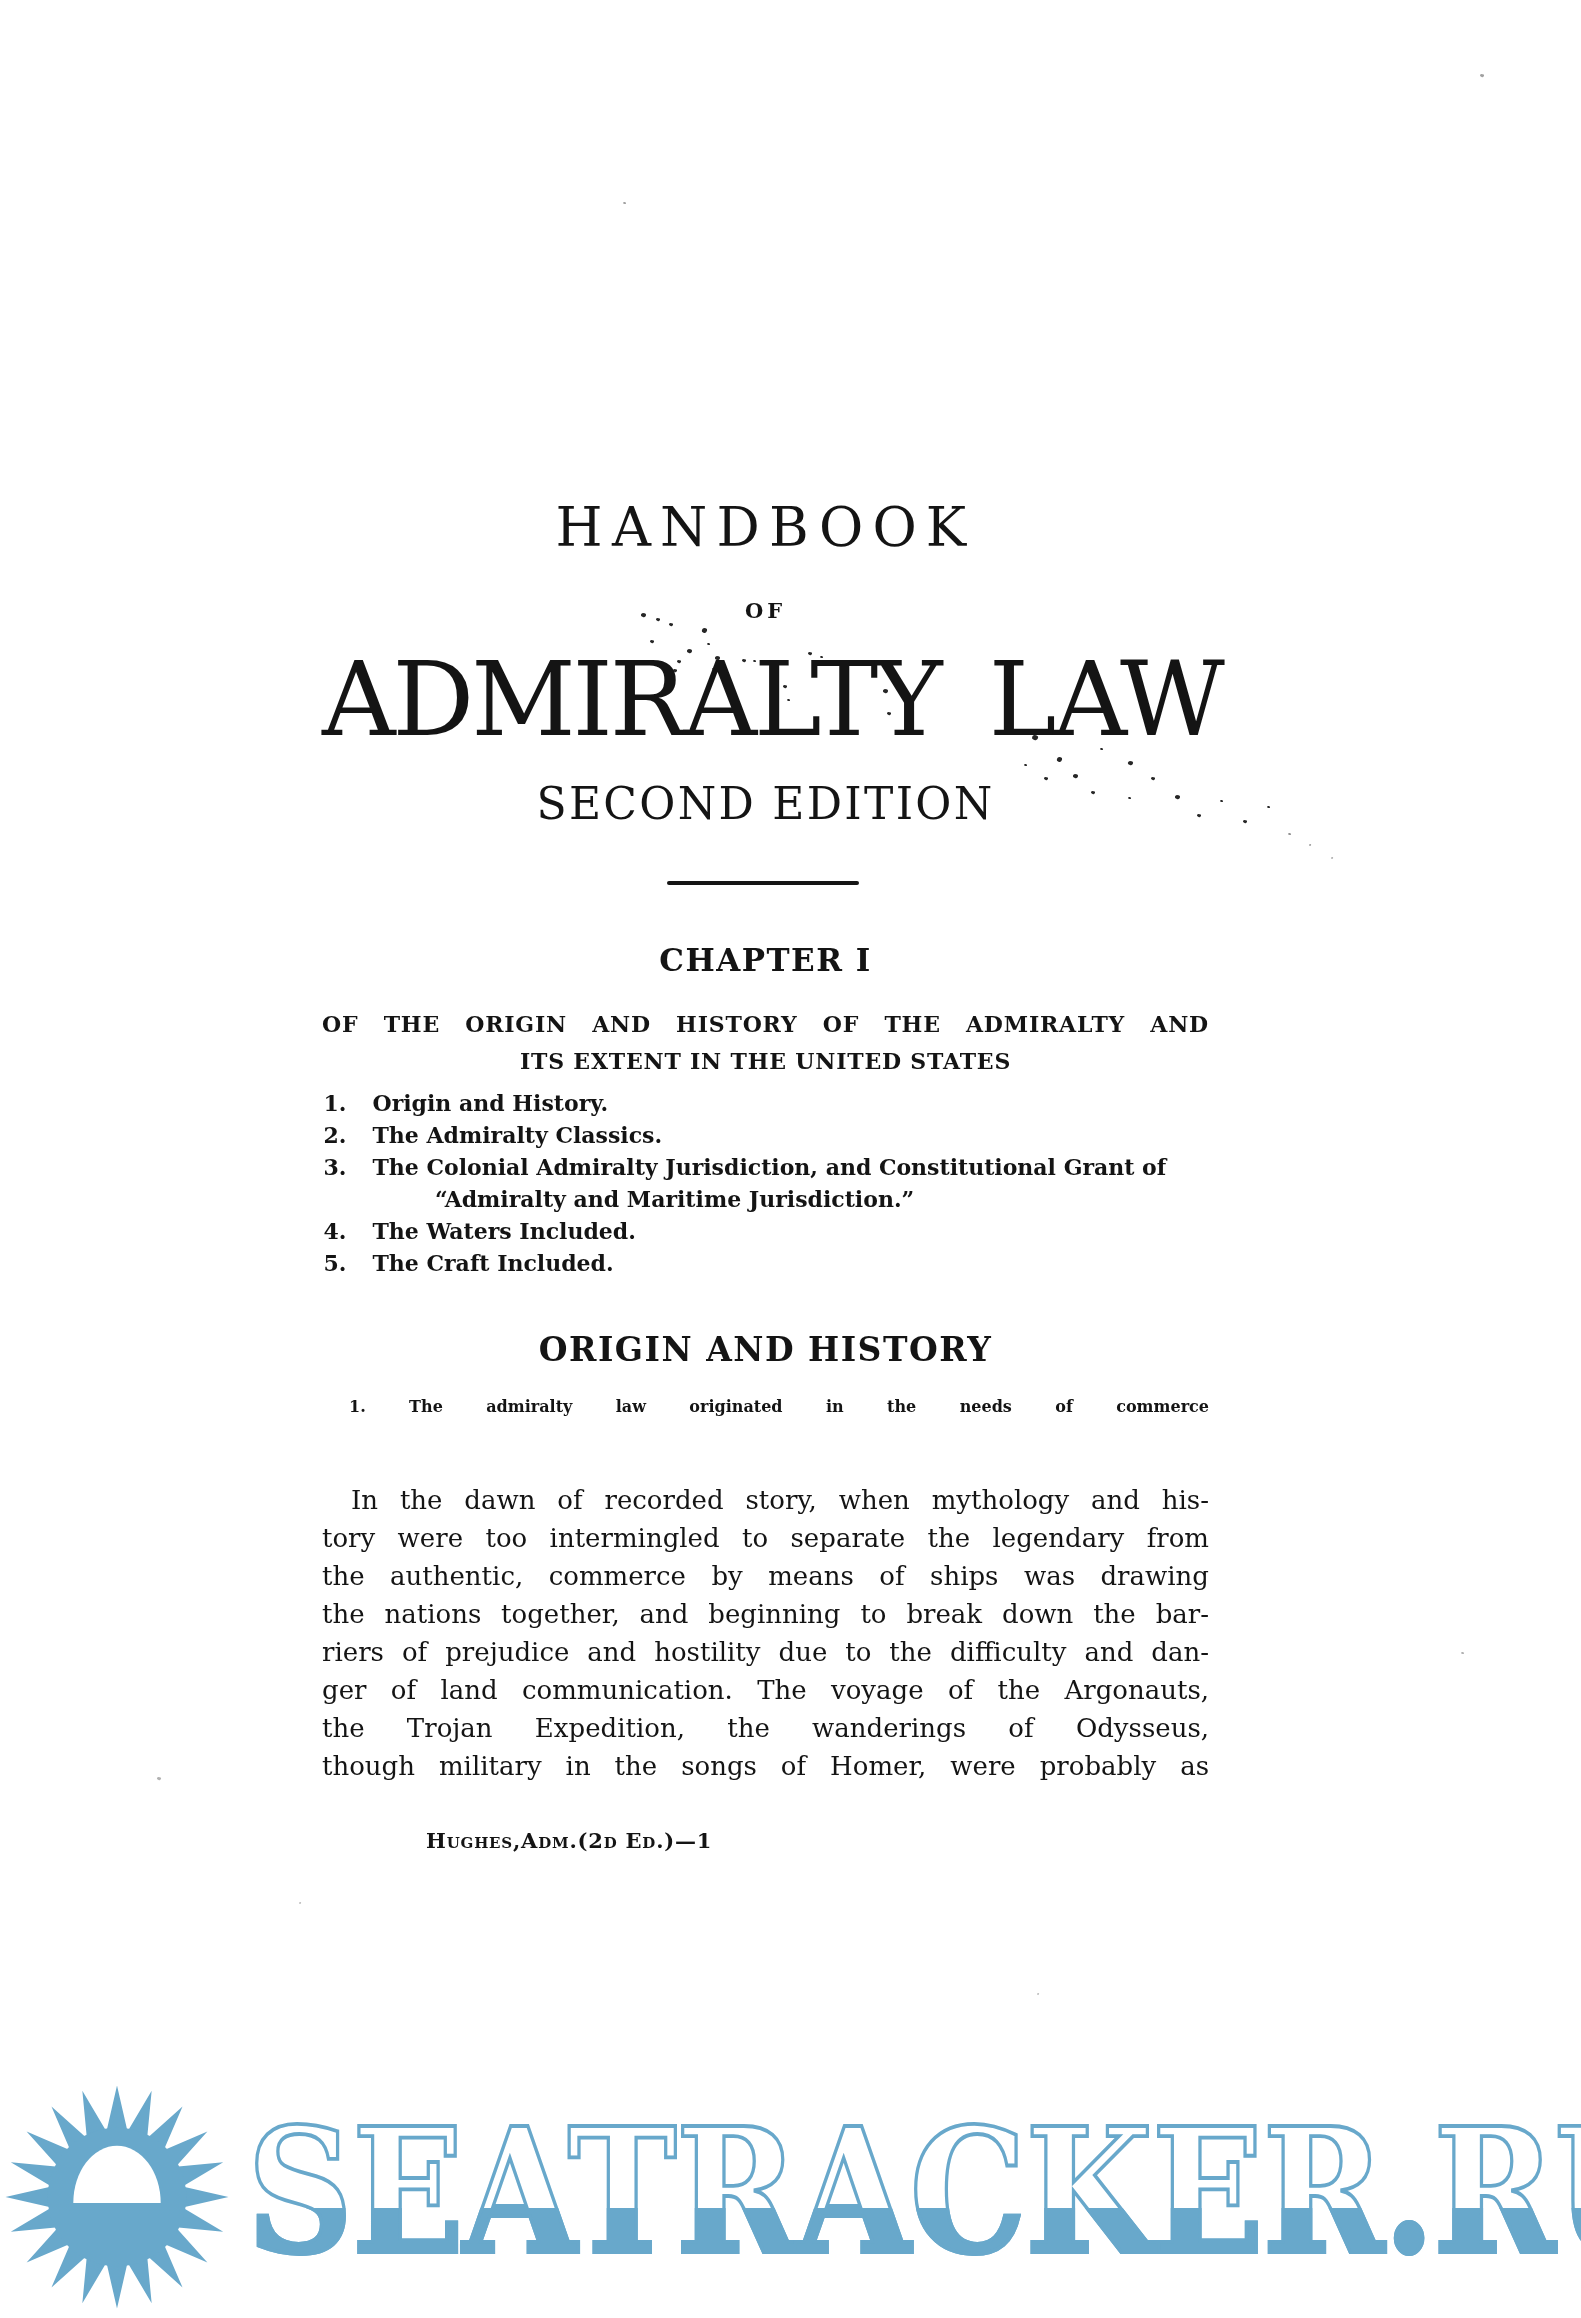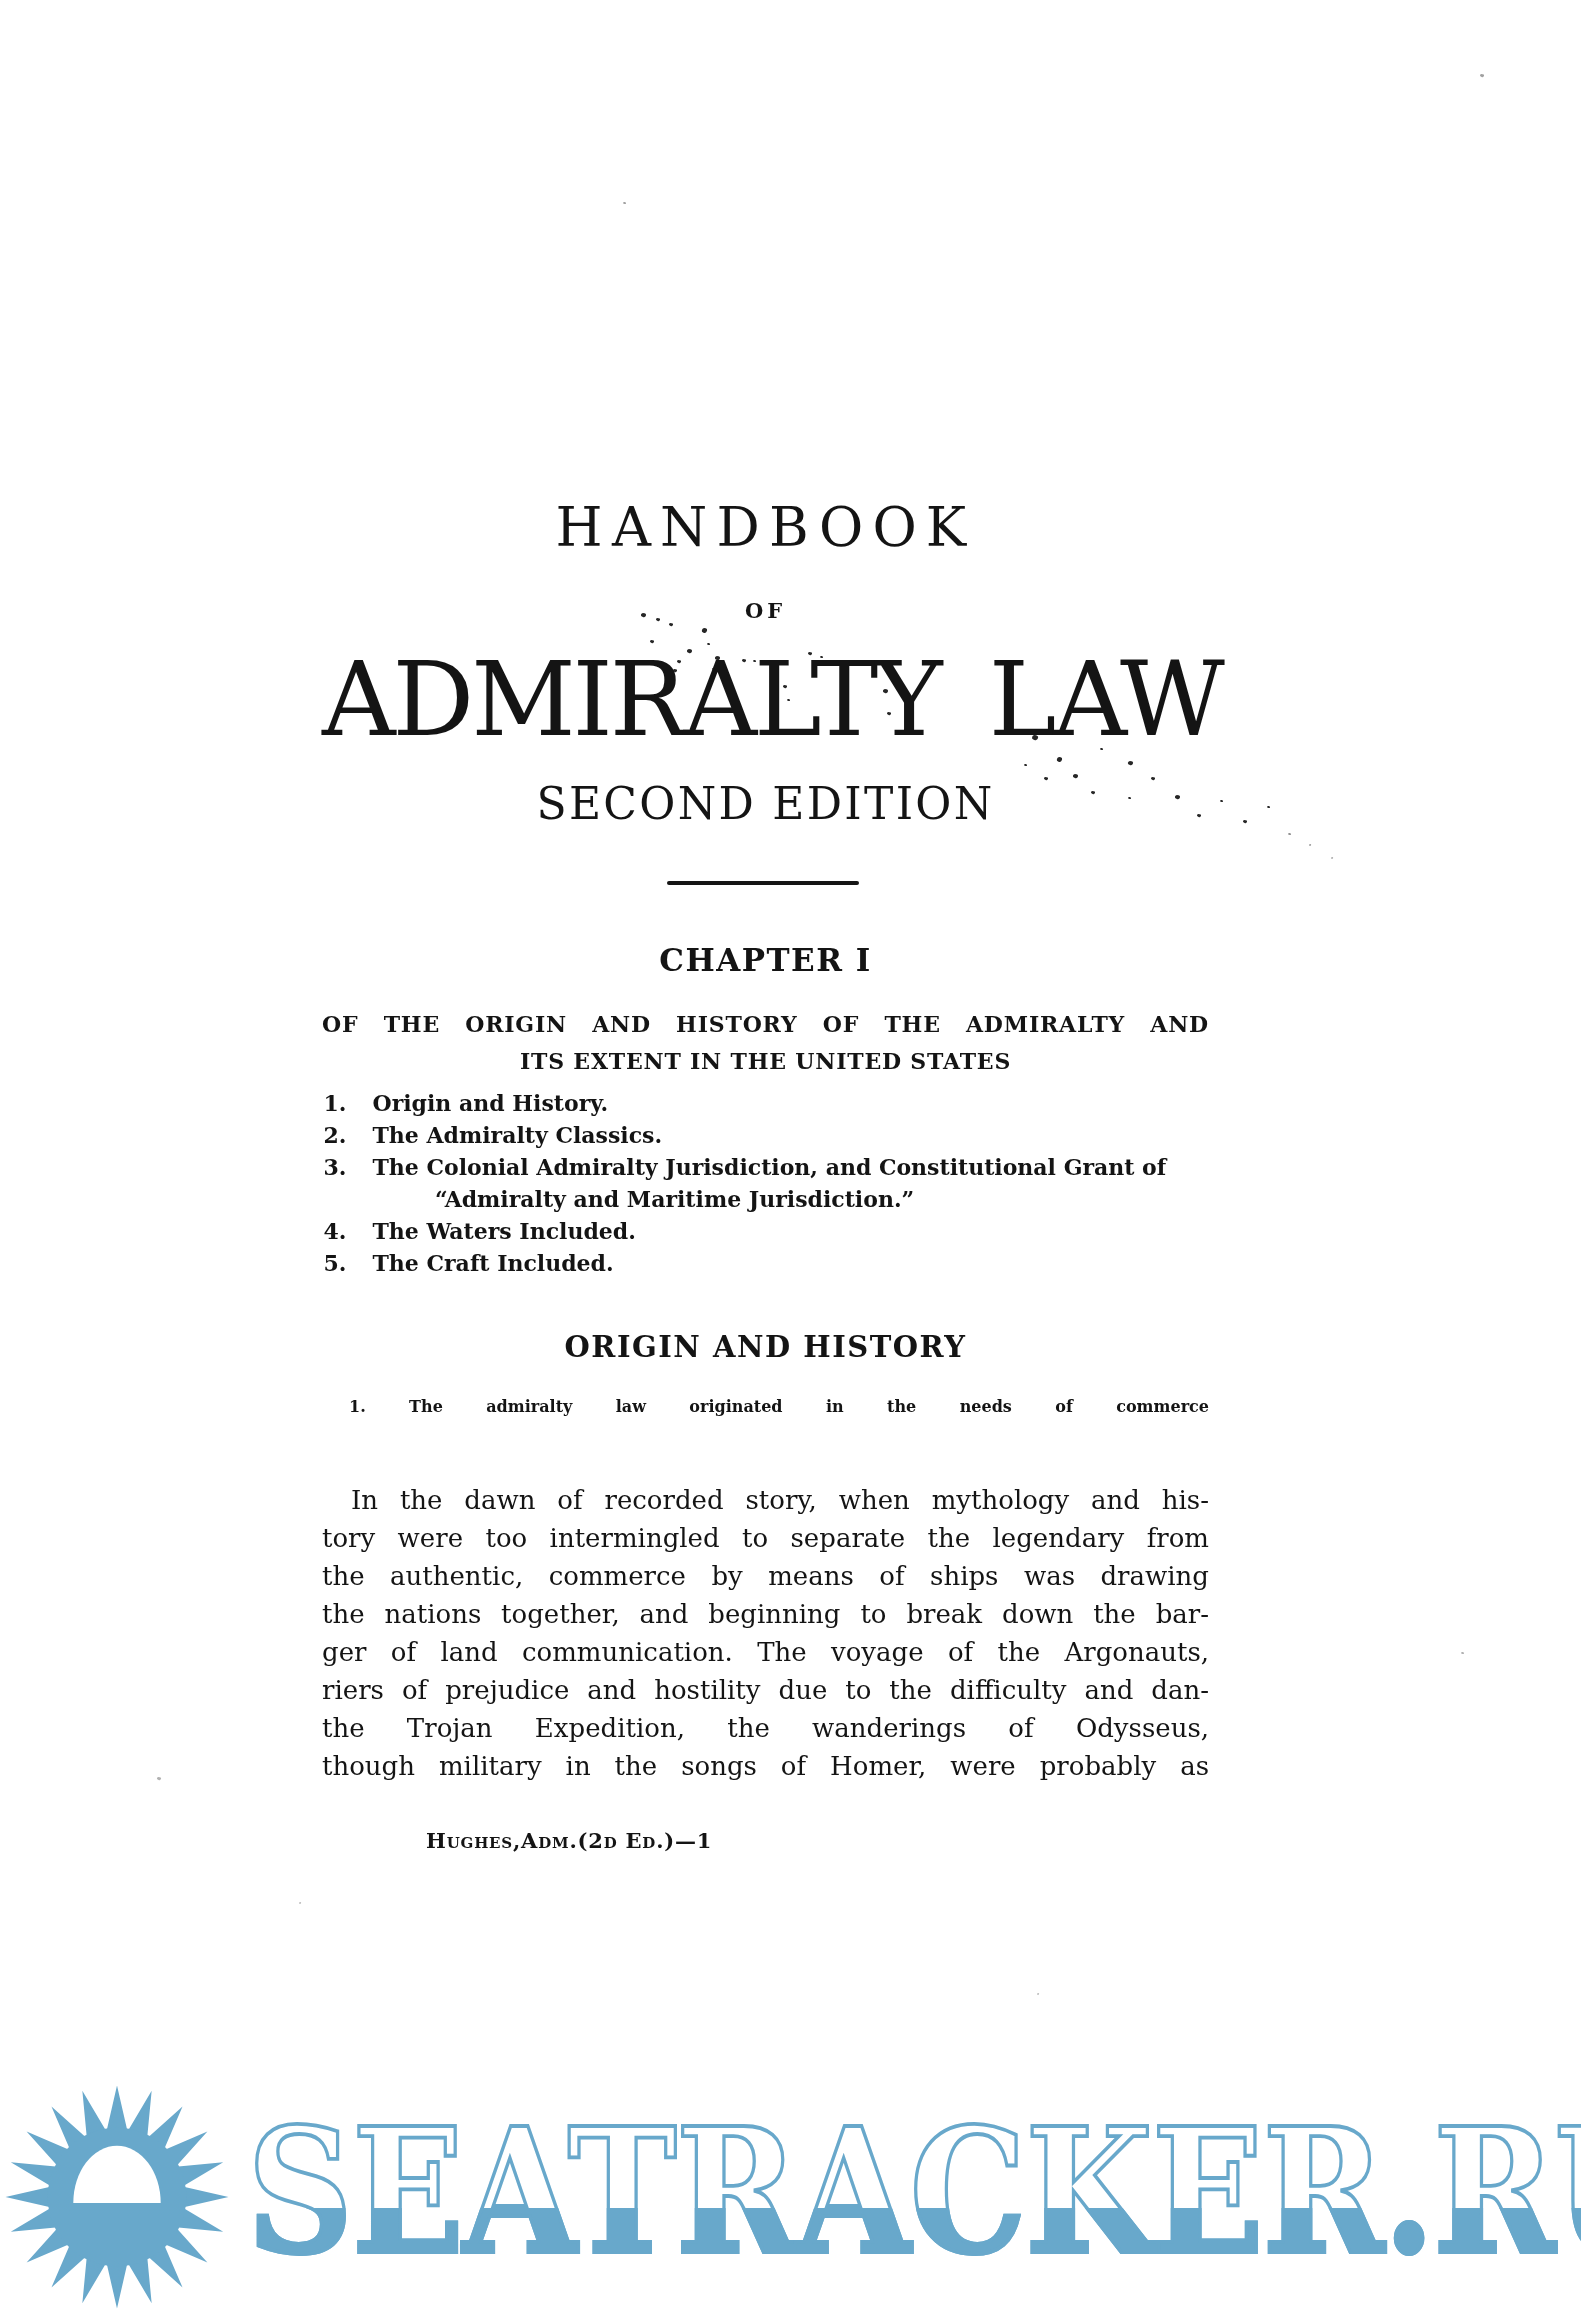--- a/index.html
+++ b/index.html
@@ -22,21 +22,21 @@
   .chapter-h{top:942px;font-size:31px;font-weight:700;letter-spacing:1.5px;}
   .chapter-sub{top:1006px;font-size:22px;font-weight:700;line-height:37px;letter-spacing:0.8px;}
   .chapter-sub .j{text-align:justify;text-align-last:justify;}
   .chapter-sub .c{text-align:center;}
   
   .toc{top:1087px;text-align:left;font-size:22px;font-weight:700;line-height:32px;}
   .toc-row{display:flex;}
   .toc-num{width:49px;padding-left:1.5px;flex:0 0 auto;}
   .toc-cont{padding-left:113px;}
   
-  .sec-h{top:1330px;font-size:29px;font-weight:700;letter-spacing:1.5px;}
+  .sec-h{top:1330px;font-size:33px;font-weight:700;letter-spacing:1.5px;}
   .lead{top:1389px;font-size:16px;font-weight:700;line-height:35px;}
   .lead .j{text-align:justify;text-align-last:justify;padding-left:27px;}
   .lead .c{text-align:center;}
   
   .bodypar{top:1481px;font-size:26px;line-height:38px;text-align:left;}
   .bline{text-align:justify;text-align-last:justify;}
   .bline.first{text-indent:29px;}
   .sig{position:absolute;left:426px;top:1828px;font-size:21px;font-weight:700;font-variant:small-caps;letter-spacing:0.8px;}
   
   .sun{position:absolute;left:3.8px;top:2084px;width:226px;height:226px;}
@@ -98,22 +98,22 @@
   <div class="col sec-h">ORIGIN AND HISTORY</div>
   <div class="col lead">
     <div class="j">1. The admiralty law originated in the needs of commerce</div>
   </div>
 
   <div class="col bodypar">
     <div class="bline first">In the dawn of recorded story, when mythology and his-</div>
     <div class="bline">tory were too intermingled to separate the legendary from</div>
     <div class="bline">the authentic, commerce by means of ships was drawing</div>
     <div class="bline">the nations together, and beginning to break down the bar-</div>
+    <div class="bline">riers of prejudice and hostility due to the difficulty and dan-</div>
     <div class="bline">ger of land communication.  The voyage of the Argonauts,</div>
-    <div class="bline">riers of prejudice and hostility due to the difficulty and dan-</div>
     <div class="bline">the Trojan Expedition, the wanderings of Odysseus,</div>
     <div class="bline">though military in the songs of Homer, were probably as</div>
   </div>
 
   <div class="sig">Hughes,Adm.(2d Ed.)—1</div>
 
   <svg class="sun" viewBox="0 0 300 300" aria-hidden="true">
     <polygon style="fill:var(--wm,#68a8cb)" points="298,150 237,136 291,104 228,110 270,63 212,88 237,30 190,72 196,9 164,63 150,2 136,63 104,9 110,72 63,30 88,88 30,63 72,110 9,104 63,136 2,150 63,164 9,196 72,190 30,237 88,212 63,270 110,228 104,291 136,237 150,298 164,237 196,291 190,228 237,270 212,212 270,237 228,190 291,196 237,164"></polygon>
     <circle style="fill:var(--wm,#68a8cb)" cx="150" cy="150" r="92"></circle>
     <path d="M 92 158 A 58 76 0 0 1 208 158 Z" fill="#ffffff"></path>

